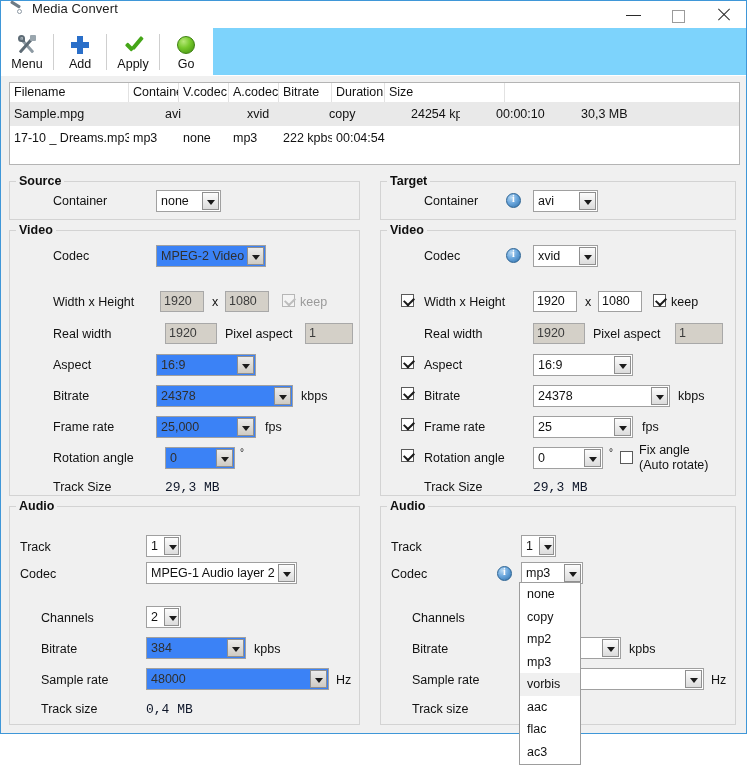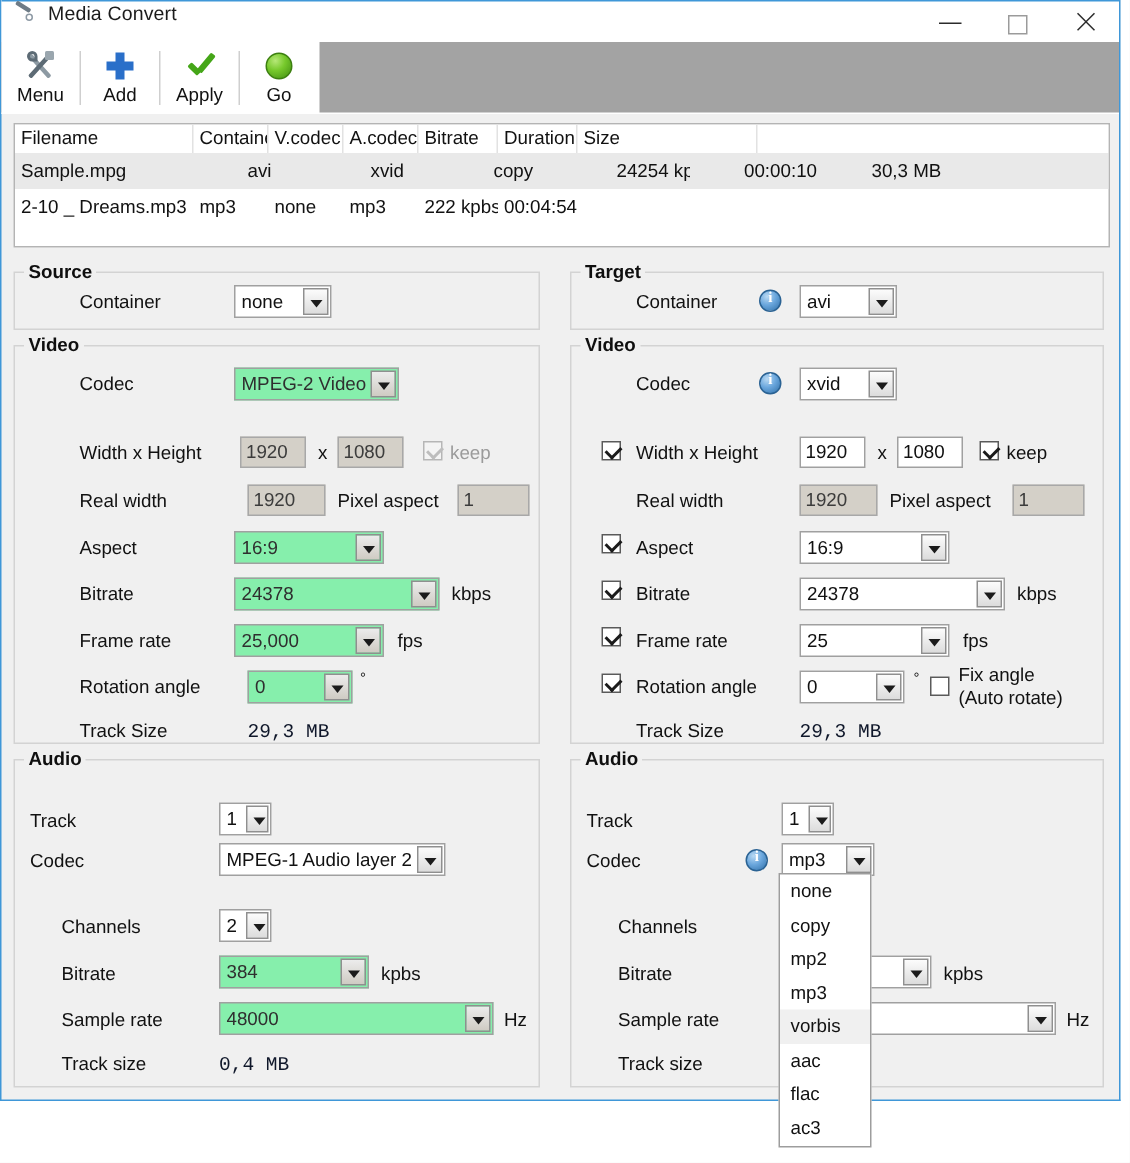--- a/index.html
+++ b/index.html
@@ -46,23 +46,23 @@
   .wc .cl1, .wc .cl2 {
     position: absolute; left: 15px; top: 13px; width: 16px; height: 1px; background: #2b2b2b;
   }
   .wc .cl1 { transform: rotate(45deg); }
   .wc .cl2 { transform: rotate(-45deg); }
 
   
   #toolbar {
     position: relative;
     margin: 0; height: 48px;
-    background: #a3a3a3;
+    background: #7dd3fc;
     border-bottom: 1px solid #ffffff;
-    display: flex; align-items: center;
+    display: flex; align-items: flex-start;
   }
   #toolbar-strip {
     width: 212px; height: 48px; display: flex; align-items: stretch;
     background: #ffffff;
   }
   .tbtn {
     width: 52px; display: flex; flex-direction: column;
     align-items: center; justify-content: center; gap: 1px;
     position: relative; cursor: default;
   }
@@ -131,21 +131,21 @@
   .txt {
     position: absolute; height: 21px; border: 1px solid #a0a0a0;
     background: #ffffff; font-size: 12.5px; color: #111;
     padding: 0 3px; line-height: 19px; overflow: hidden; white-space: nowrap;
   }
   .txt.dis { background: #d4d0c8; color: #3c3c3c; border: 1px solid #a8a8a8; }
   .combo {
     position: absolute; height: 22px; border: 1px solid #a0a0a0;
     background: #ffffff; font-size: 12.5px; color: #111;
   }
-  .combo.dis { background: #86efac; color: #2f2f2f; }
+  .combo.dis { background: #3b82f6; color: #2f2f2f; }
   .combo .cval {
     position: absolute; left: 4px; top: 0; right: 19px; height: 20px;
     line-height: 21px; overflow: hidden; white-space: nowrap;
   }
   .combo .cbtn {
     position: absolute; right: 1px; top: 1px; width: 17px; height: 18px;
     background: linear-gradient(#fcfcfc, #dcdcdc);
     border: 1px solid #8f8f8f;
   }
   .combo.dis .cbtn { background: linear-gradient(#ececec, #cfcbc3); }
@@ -264,21 +264,21 @@
     <div class="flrow sel">
       <div class="fc w-name">Sample.mpg</div>
       <div class="fc w-cont">avi</div>
       <div class="fc w-vc">xvid</div>
       <div class="fc w-ac">copy</div>
       <div class="fc w-br">24254 kpbs</div>
       <div class="fc w-du">00:00:10</div>
       <div class="fc w-sz">30,3 MB</div>
     </div>
     <div class="flrow">
-      <div class="fc w-name">2-10 _ Dreams.mp3</div>
+      <div class="fc w-name">17-10 _ Dreams.mp3</div>
       <div class="fc w-cont">mp3</div>
       <div class="fc w-vc">none</div>
       <div class="fc w-ac">mp3</div>
       <div class="fc w-br">222 kpbs</div>
       <div class="fc w-du">00:04:54</div>
     </div>
   </div>
 
   <div class="group" style="left:8px; top:181px; width:351px; height:39px;">
     <div class="glabel">Source</div>

